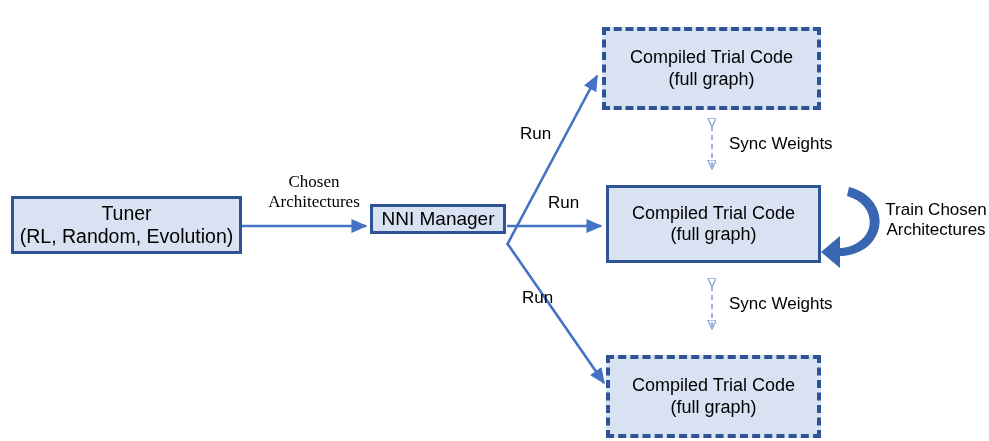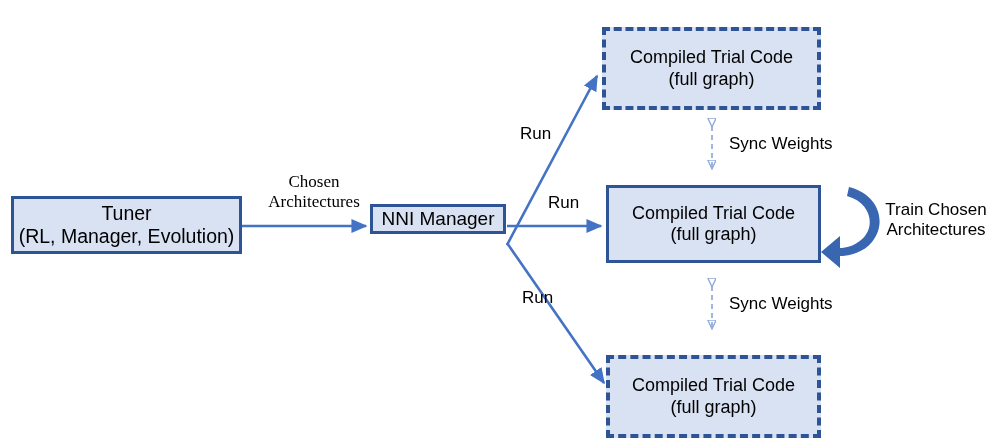--- a/index.html
+++ b/index.html
@@ -156,21 +156,21 @@
                L 840,268
                L 840,256
                C 850,256 864,252 872,242
                C 888,222 878,194 849,187
                Z" fill="#3866b0"></path>
     </g>
   </svg>
 
   <div class="node solid" id="tuner">
     <span class="ln">Tuner</span>
-    <span class="ln">(RL, Manager, Evolution)</span>
+    <span class="ln">(RL, Random, Evolution)</span>
   </div>
 
   <div class="node solid" id="nni-manager">
     <span class="ln">NNI Manager</span>
   </div>
 
   <div class="node dashed" id="trial-top">
     <span class="ln">Compiled Trial Code</span>
     <span class="ln">(full graph)</span>
   </div>

